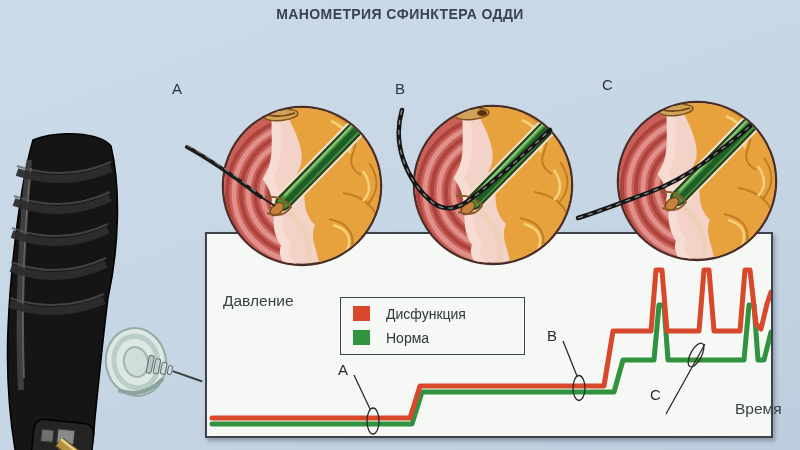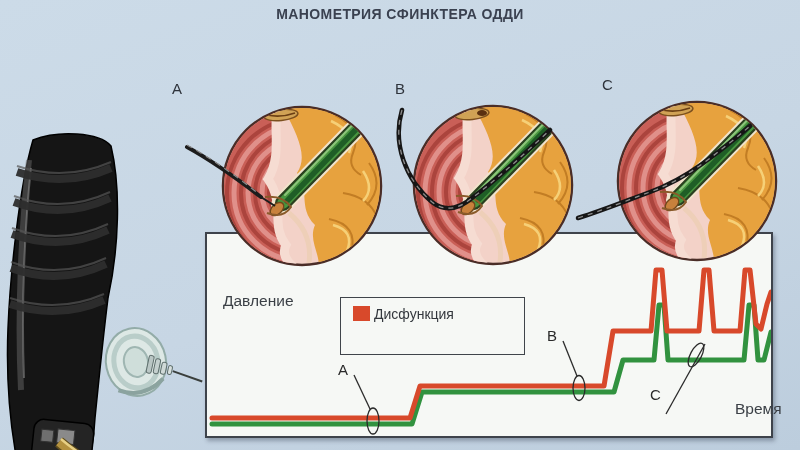--- a/index.html
+++ b/index.html
@@ -7,21 +7,21 @@
   .stage{position:relative;width:800px;height:450px;background:linear-gradient(160deg,#ccdbe8 0%,#c7d6e4 55%,#bccddd 100%);}
   .page-title{position:absolute;left:0;right:0;top:6px;text-align:center;font-size:14px;font-weight:bold;letter-spacing:.4px;color:#3a4150;}
   .fig{position:absolute;}
   .fig-label{position:absolute;font-size:15px;color:#2e333b;}
   .panel{position:absolute;left:205px;top:232px;width:564px;height:202px;background:#f6f8f5;border:2px solid #3e434b;box-shadow:2px 3px 4px rgba(40,50,70,.35);text-align:right;}
   .panel svg.chart{position:absolute;left:0;top:0;}
   .axis-label{position:absolute;font-size:15.5px;color:#3b4046;}
   .ylabel{left:16px;top:58px;}
   .xlabel{left:528px;top:166px;}
   .legend{position:absolute;left:133px;top:63px;width:183px;height:56px;border:1.5px solid #3f444a;}
-  .legend-row{display:flex;align-items:center;gap:4px;margin:7px 0 0 12px;height:17px;}
+  .legend-row{display:flex;align-items:center;gap:16px;margin:7px 0 0 12px;height:17px;}
   .legend-label{font-size:14px;color:#33373d;}
   .marker-letter{position:absolute;font-size:15px;color:#2a2a2a;}
   .m-a{left:131px;top:127px;}
   .m-b{left:340px;top:93px;}
   .m-c{left:443px;top:152px;}
   svg{display:block;}
 </style>
 </head>
 <body>
 
@@ -47,20 +47,26 @@
     <div class="axis-label xlabel">Время</div>
     <div class="marker-letter m-a">A</div>
     <div class="marker-letter m-b">B</div>
     <div class="marker-letter m-c">C</div>
     <div class="legend">
       <div class="legend-row">
         <svg width="17" height="15">
             <rect x="0" y="0" width="17" height="15" fill="#d8492b"></rect>
           </svg>
         <span class="legend-label">Дисфункция</span>
+      </div>
+      <div class="legend-row">
+        <svg width="17" height="15">
+            <rect x="0" y="0" width="17" height="15" fill="#31923f"></rect>
+          </svg>
+        <span class="legend-label">Норма</span>
       </div>
     </div>
   </div>
 
   <svg width="215" height="318" viewBox="0 0 215 318" style="position:absolute;left:3px;top:128px;overflow:visible;">
 
     <path d="M30,12 C55,2 96,4 108,18 C118,60 116,120 105,170 C100,210 96,250 92,290 C90,330 80,365 58,390 C38,396 22,378 15,338 C7,298 3,250 5,200 C7,150 16,60 30,12 Z" fill="#151515" stroke="#000" stroke-width="1.5"></path>
     <path d="M26,32 C19,92 14,180 18,262" stroke="#606060" stroke-width="6" fill="none" opacity=".55"></path>
     <path d="M28,40 C22,95 18,175 21,250" stroke="#9a9a9a" stroke-width="2" fill="none" opacity=".5"></path>
 

